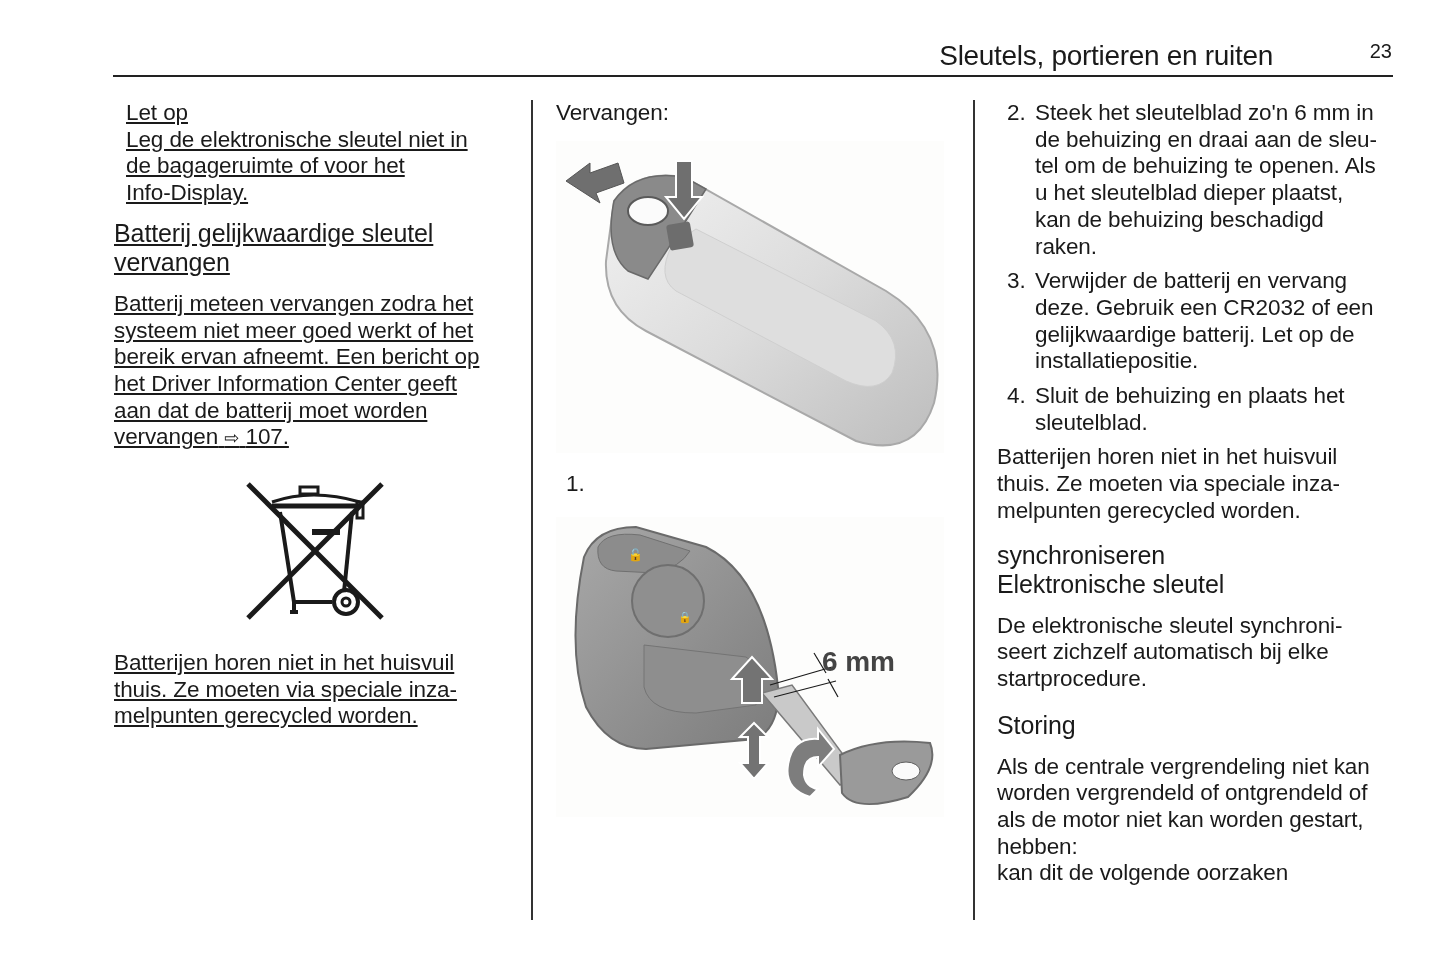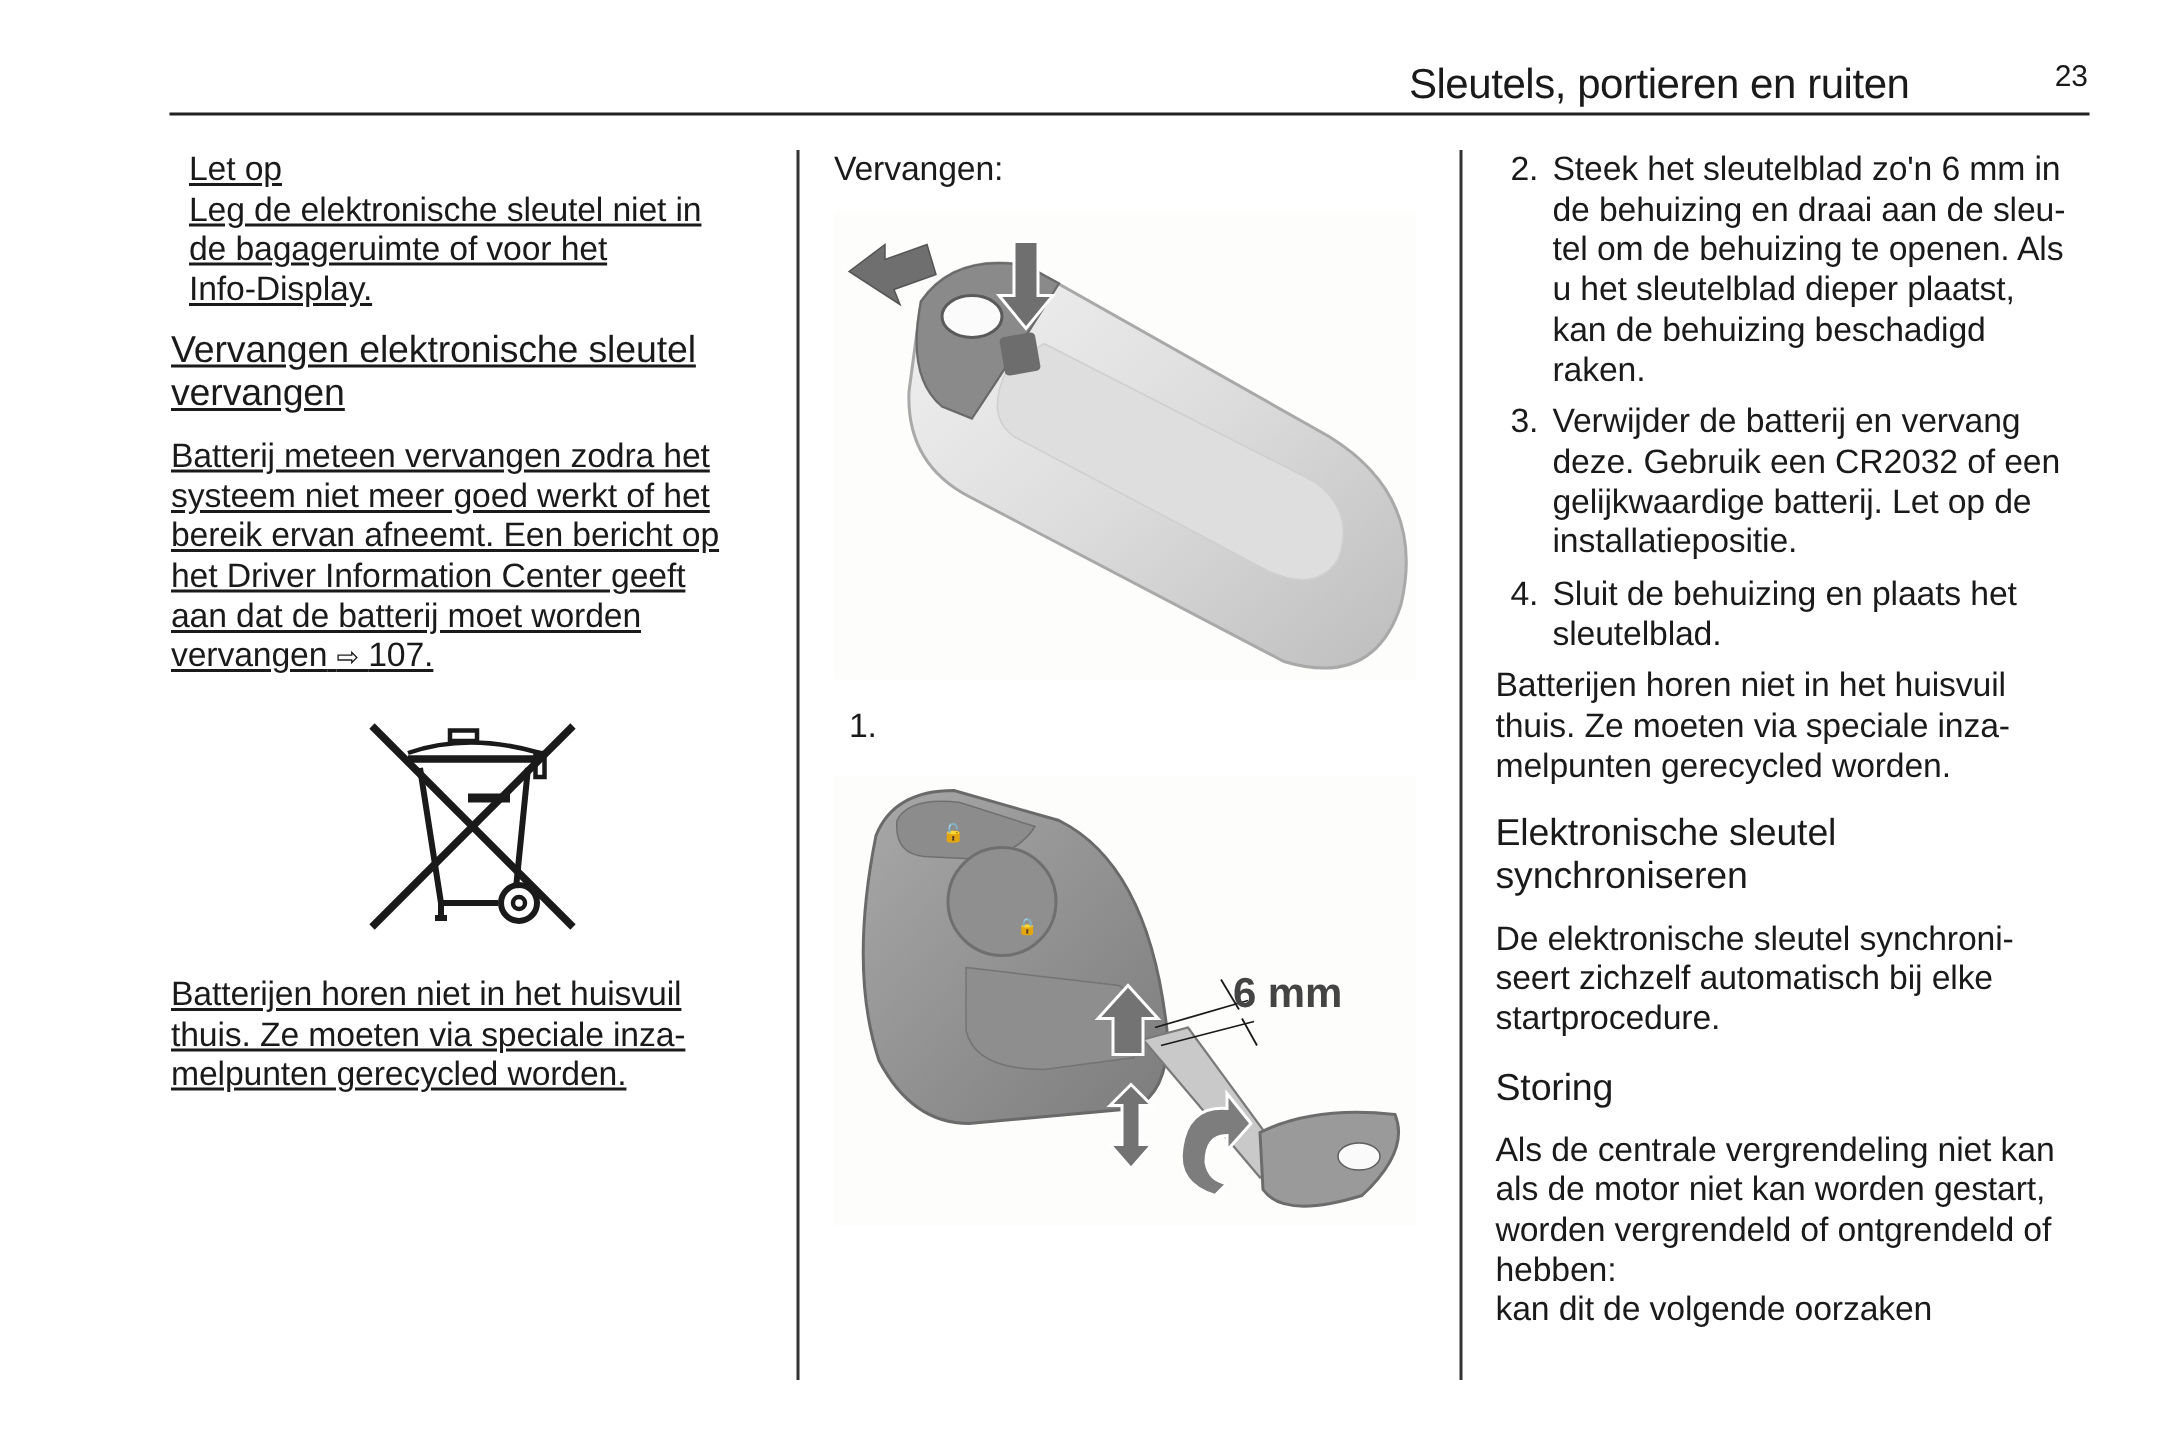--- a/index.html
+++ b/index.html
@@ -30,21 +30,21 @@
 
 <div class="col" style="left:114px; width:410px;text-decoration:underline;">
   <div style="padding-left:12px;">
     <p class="note-title">Let op</p>
     <p>Leg de elektronische sleutel niet in</p>
     <p>de bagageruimte of voor het</p>
     <p>Info-Display.</p>
   </div>
 
   <div style="margin-top:12px;">
-    <p class="h2">Vervangen elektronische sleutel</p>
+    <p class="h2">Batterij gelijkwaardige sleutel</p>
     <p class="h2">vervangen</p>
   </div>
 
   <div style="margin-top:14px;">
     <p>Batterij meteen vervangen zodra het</p>
     <p>systeem niet meer goed werkt of het</p>
     <p>bereik ervan afneemt. Een bericht op</p>
     <p>het Driver Information Center geeft</p>
     <p>aan dat de batterij moet worden</p>
     <p>
@@ -189,32 +189,32 @@
     </div>
   </div>
 
   <div style="margin-top:8px;">
     <p>Batterijen horen niet in het huisvuil</p>
     <p>thuis. Ze moeten via speciale inza-</p>
     <p>melpunten gerecycled worden.</p>
   </div>
 
   <div style="margin-top:16px;">
+    <p class="h2">synchroniseren</p>
     <p class="h2">Elektronische sleutel</p>
-    <p class="h2">synchroniseren</p>
   </div>
 
   <div style="margin-top:14px;">
     <p>De elektronische sleutel synchroni-</p>
     <p>seert zichzelf automatisch bij elke</p>
     <p>startprocedure.</p>
   </div>
 
   <p class="h2" style="margin-top:18px;">Storing</p>
 
   <div style="margin-top:14px;">
     <p>Als de centrale vergrendeling niet kan</p>
+    <p>worden vergrendeld of ontgrendeld of</p>
     <p>als de motor niet kan worden gestart,</p>
-    <p>worden vergrendeld of ontgrendeld of</p>
     <p>hebben:</p>
     <p>kan dit de volgende oorzaken</p>
   </div>
 </div>
 
 </body></html>

